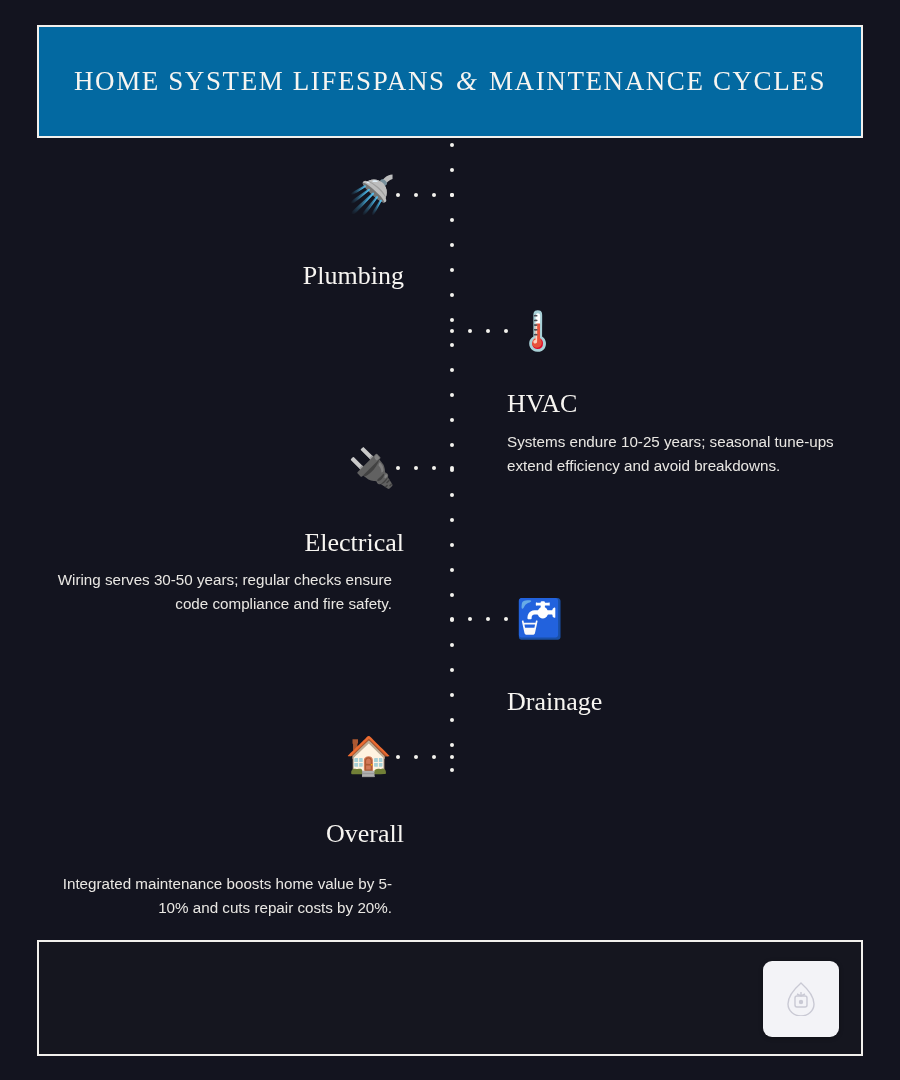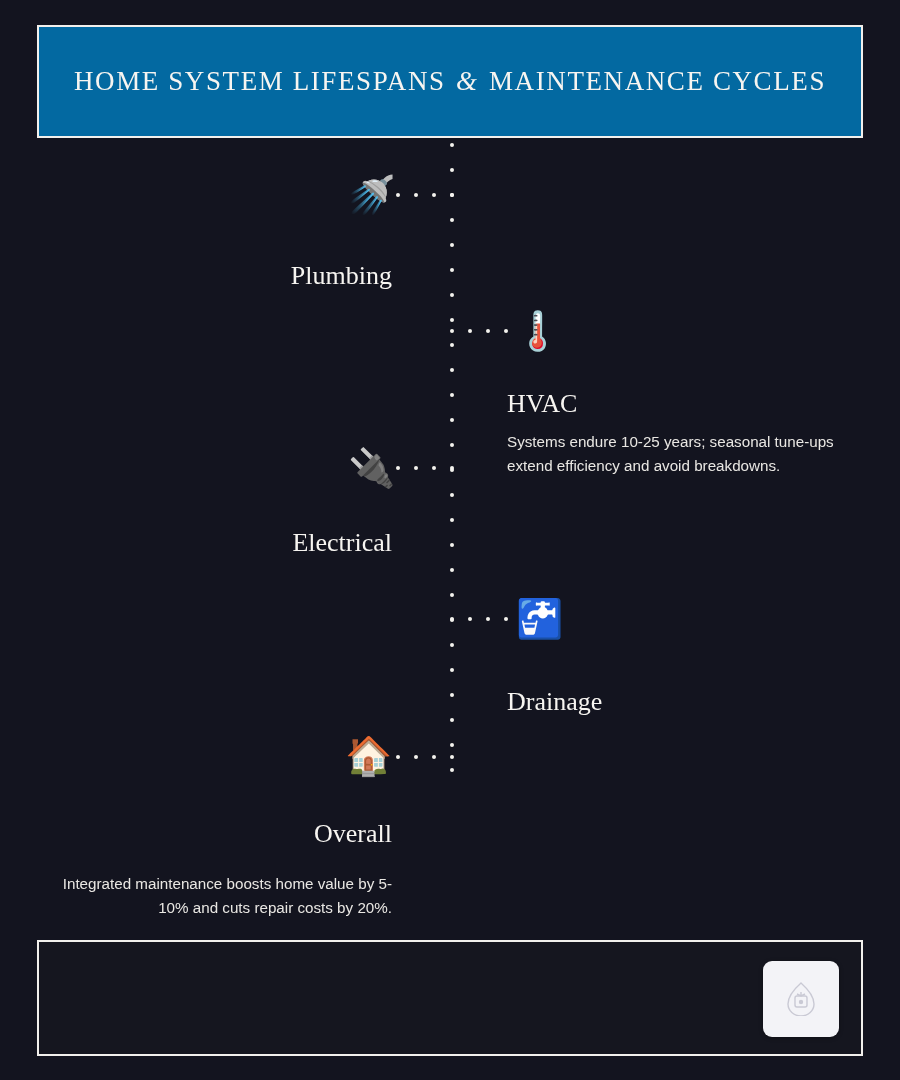--- a/index.html
+++ b/index.html
@@ -77,21 +77,21 @@
   }
   .block .body {
     position:absolute;
     font-family:"Liberation Sans", sans-serif;
     font-size:15.2px;
     line-height:1.55;
     color:#e9e7e3;
   }
 
   
-  .side-left .heading { right:508px; text-align:right; }
+  .side-left .heading { right:496px; text-align:right; }
   .side-left .body    { right:508px; width:350px; text-align:right; }
   
   .side-right .heading { left:507px; text-align:right; }
   .side-right .body    { left:507px; width:352px; text-align:left; }
 
   
   .footer-frame {
     position:absolute;
     left:37px; top:940px;
     width:826px; height:116px;
@@ -175,20 +175,21 @@
       </div>
       <div class="connector" style="top: 466px; left: 396px; width: 58px;">
         <div class="conn-dot" style="left: 0px;"></div>
         <div class="conn-dot" style="left: 18px;"></div>
         <div class="conn-dot" style="left: 36px;"></div>
         <div class="conn-dot" style="left: 54px;"></div>
       </div>
       <div class="block side-left" style="left: 0px; top: 0px; width: 900px; height: 1080px; pointer-events: none;">
         <div class="icon" style="left: 348px; top: 444px;">🔌</div>
         <div class="heading" style="top: 529px;">Electrical</div>
+        <div class="body" style="top: 568px;">Wiring serves 30-50 years; regular checks ensure code compliance and fire safety.</div>
       </div>
       <div class="connector" style="top: 617px; left: 450px; width: 58px;">
         <div class="conn-dot" style="left: 0px;"></div>
         <div class="conn-dot" style="left: 18px;"></div>
         <div class="conn-dot" style="left: 36px;"></div>
         <div class="conn-dot" style="left: 54px;"></div>
       </div>
       <div class="block side-right" style="left: 0px; top: 0px; width: 900px; height: 1080px; pointer-events: none;">
         <div class="icon" style="left: 516px; top: 595px;">🚰</div>
         <div class="heading" style="top: 688px;">Drainage</div>

